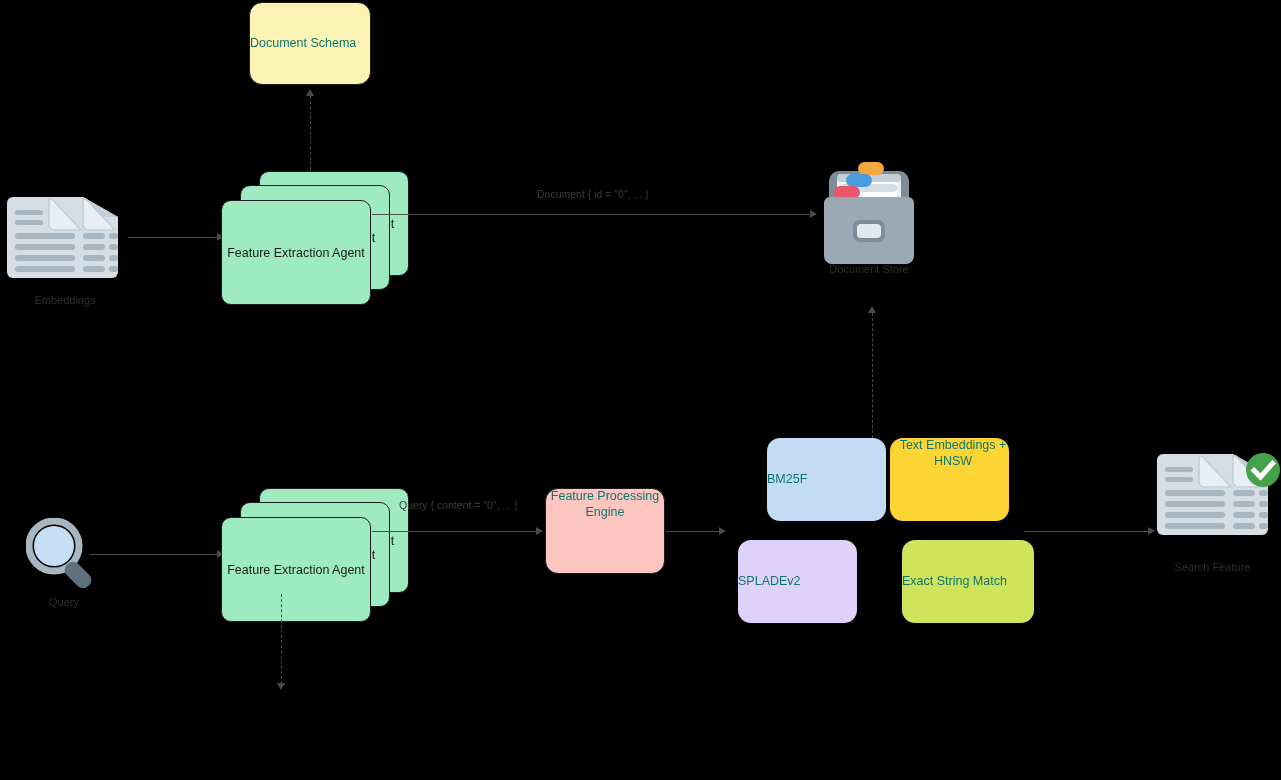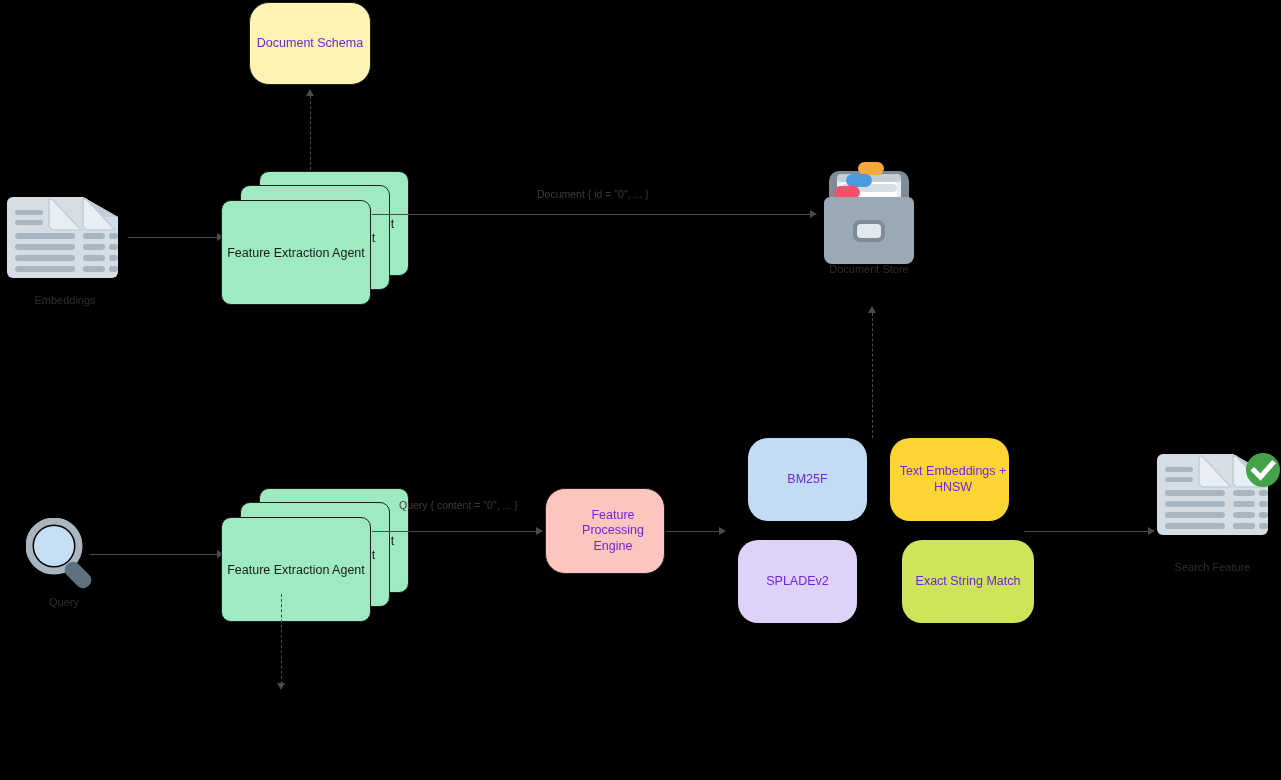--- a/index.html
+++ b/index.html
@@ -1,22 +1,22 @@
 <!DOCTYPE html>
 <html><head>
 <meta charset="utf-8">
 <style>
   html,body{margin:0;padding:0;background:#000;}
   body{width:1281px;height:780px;overflow:hidden;
        font-family:"Liberation Sans","DejaVu Sans",sans-serif;}
   #stage{position:relative;width:1281px;height:780px;background:#000;}
 
-  .node{position:absolute;box-sizing:border-box;border-radius:20px;
-        display:flex;align-items:center;justify-content:center;text-align:center;
-        color:#6d28d9;font-size:12.5px;line-height:1.25;}
+  .node{position:absolute;box-sizing:border-box;border-radius:13px;
+        display:flex;align-items:center;justify-content:flex-start;text-align:center;
+        color:#0f766e;font-size:12.5px;line-height:1.25;}
 
   
   .stack{position:absolute;width:150px;height:105px;}
   .stack .card{position:absolute;width:150px;height:105px;box-sizing:border-box;
      background:#9EEBC1;border:1.2px solid #1d1d1d;border-radius:10px;
      display:flex;align-items:center;justify-content:center;
      font-size:12.5px;color:#1a1a1a;white-space:nowrap;overflow:hidden;}
   .stack .c3{left:38px;top:0;}
   .stack .c2{left:19px;top:14px;}
   .stack .c1{left:0;top:29px;}
@@ -138,29 +138,29 @@
   </div>
 
   <div class="dash-v" style="left:281px;top:594px;height:90px;"></div>
   <div class="arrow-d" style="left:277px;top:683px;"></div>
 
 
   <div class="edge h-edge" style="left:372px;top:531px;width:165px;"></div>
   <div class="arrow-r" style="left:536px;top:527px;"></div>
   <div class="elabel" style="left:399px;top:499px;">Query { content = "0", ... }</div>
 
-  <div class="node" style="left:545px;top:488px;width:120px;height:86px;background:#FCC5C0;border:1.2px solid #1d1d1d;flex-direction:column;padding-left:16px;">
+  <div class="node" style="left:545px;top:488px;width:120px;height:86px;background:#FCC5C0;border:1.2px solid #1d1d1d;flex-direction:column;">
     <span>Feature Processing</span>
     <span>Engine</span>
   </div>
 
   <div class="edge h-edge" style="left:666px;top:531px;width:54px;"></div>
   <div class="arrow-r" style="left:719px;top:527px;"></div>
 
-  <div class="node" style="left:748px;top:438px;width:119px;height:83px;background:#C4DBF6;">
+  <div class="node" style="left:767px;top:438px;width:119px;height:83px;background:#C4DBF6;">
     <span>BM25F</span>
   </div>
 
   <div class="node" style="left:738px;top:540px;width:119px;height:83px;background:#DFD2FA;">
     <span>SPLADEv2</span>
   </div>
 
   <div class="node" style="left:890px;top:438px;width:119px;height:83px;background:#FCD535;flex-direction:column;padding-left:7px;">
     <span>Text Embeddings +</span>
     <span>HNSW</span>

